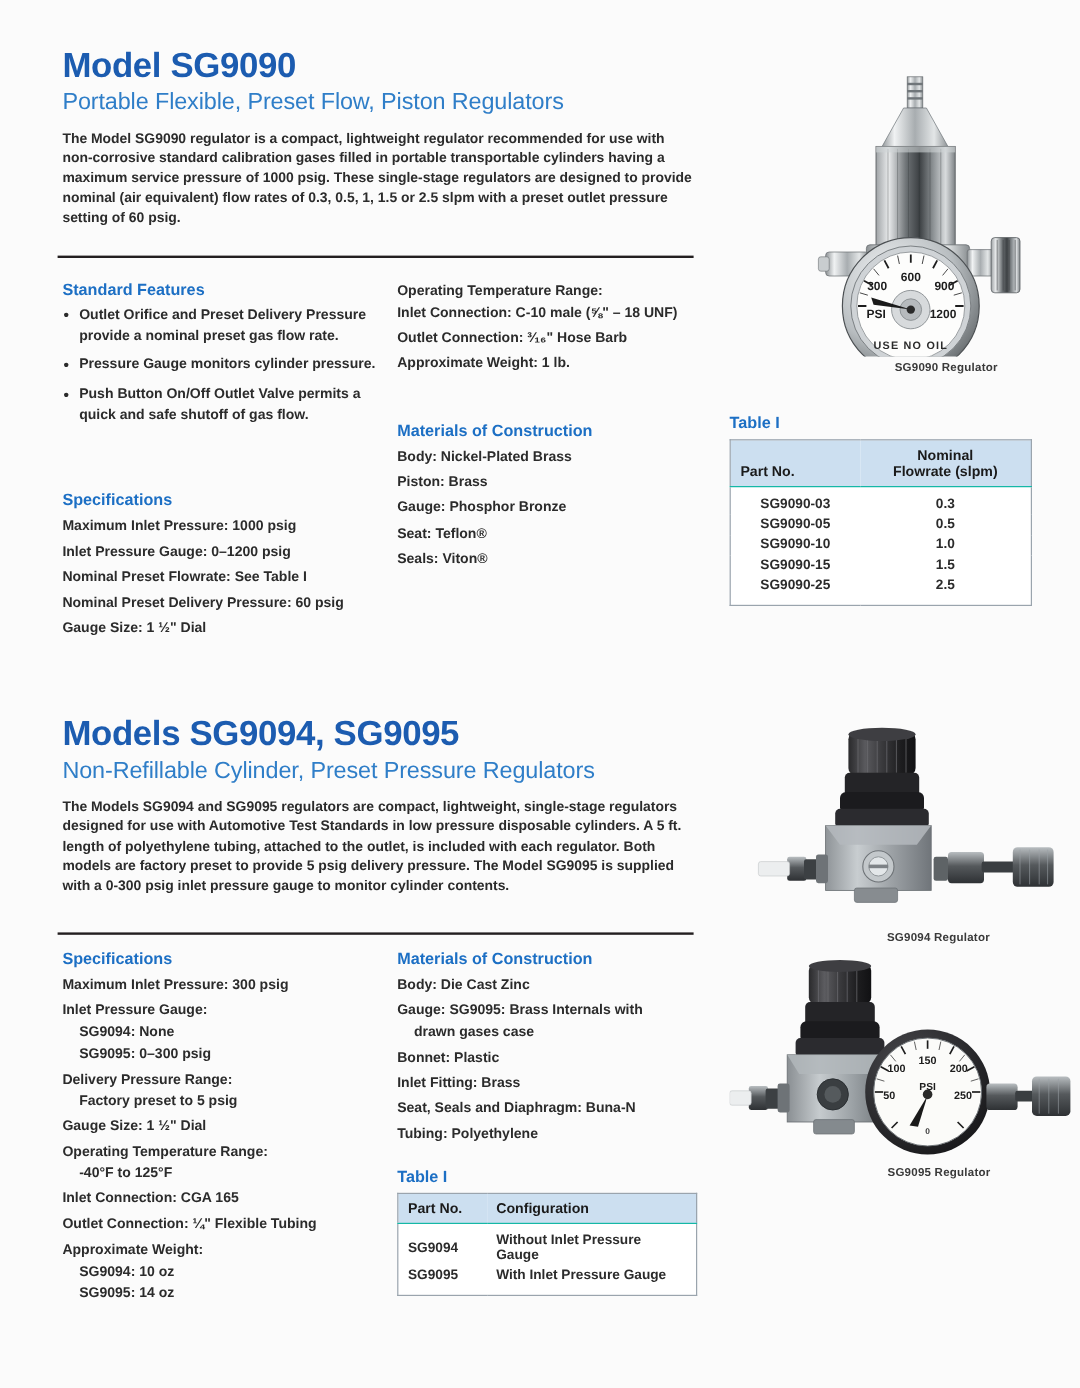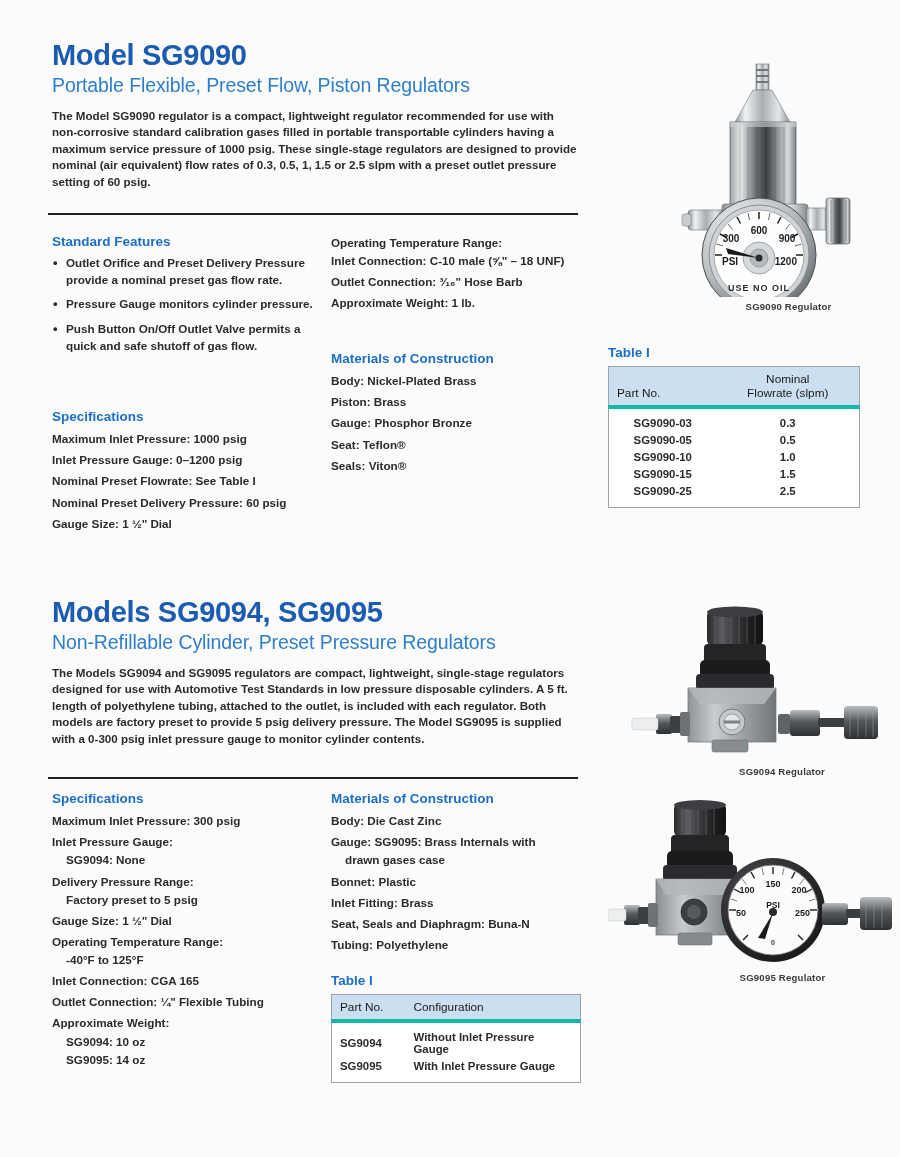--- a/index.html
+++ b/index.html
@@ -51,22 +51,22 @@
   }
 
   
   .tbl-title { color:#1c6fc4; font-size:13.5px; font-weight:bold; margin-bottom:6px; }
   table.dt {
     border-collapse:collapse; background:#fff;
     border:1px solid #9aa4ad;
     font-size:11.4px; font-weight:600; color:#2b2b2b;
   }
   table.dt thead th {
-    background:#ccdff0; border-bottom:4px solid #14b8a6;
-    font-weight:normal; color:#1a1a1a; font-size:11.8px;
+    background:#ccdff0; border-bottom:1px solid #14b8a6;
+    font-weight:bold; color:#1a1a1a; font-size:11.8px;
     padding:5px 8px; vertical-align:bottom;
   }
   table.dt td { padding:2.5px 8px; }
   table.dt tbody tr:first-child td { padding-top:8px; }
   table.dt tbody tr:last-child td { padding-bottom:10px; }
   .t1 { width:252px; }
   .t1 th.pn { text-align:left; width:108px; }
   .t1 th.nf { text-align:center; }
   .t1 td.pn { text-align:center; }
   .t1 td.nf { text-align:center; }
@@ -272,20 +272,21 @@
   <div class="rule sec" style="left:48px; top:777px;"></div>
 
   <div class="sec" style="left:52px; top:791px; width:275px;">
     <div class="h3">Specifications</div>
 
     <div class="spec-line">Maximum Inlet Pressure: 300 psig</div>
 
     <div class="spec-line">
       <span>Inlet Pressure Gauge:</span>
       <span class="ind">SG9094: None</span>
+      <span class="ind">SG9095: 0–300 psig</span>
     </div>
 
     <div class="spec-line">
       <span>Delivery Pressure Range:</span>
       <span class="ind">Factory preset to 5 psig</span>
     </div>
 
     <div class="spec-line">Gauge Size: 1 ½" Dial</div>
 
     <div class="spec-line">
@@ -393,21 +394,21 @@
       <rect x="178" y="106" width="30" height="26" rx="3" fill="url(#fit94)"></rect>
       <rect x="206" y="114" width="30" height="9" rx="2" fill="#3a3e41"></rect>
       <rect x="232" y="102" width="34" height="33" rx="4" fill="url(#fit94)"></rect>
       <g stroke="#9aa0a4" stroke-width="0.7" opacity="0.7">
         <line x1="238" y1="104" x2="238" y2="133"></line>
           <line x1="246" y1="104" x2="246" y2="133"></line>
         <line x1="254" y1="104" x2="254" y2="133"></line>
           <line x1="261" y1="104" x2="261" y2="133"></line>
       </g>
     </svg>
-    <div class="cap" style="margin-top:2px; margin-left:60px;">SG9094 Regulator</div>
+    <div class="cap" style="margin-top:12px; margin-left:60px;">SG9094 Regulator</div>
   </div>
 
   <div class="photo" style="left:608px; top:795px; width:285px;">
     <svg width="285" height="175" viewBox="0 0 285 175">
       <defs>
         <linearGradient id="knob95" x1="0" y1="0" x2="1" y2="0">
           <stop offset="0" stop-color="#2a2a2c"></stop>
             <stop offset="0.25" stop-color="#5c5c60"></stop>
           <stop offset="0.5" stop-color="#3a3a3d"></stop>
             <stop offset="0.78" stop-color="#1d1d1f"></stop>

